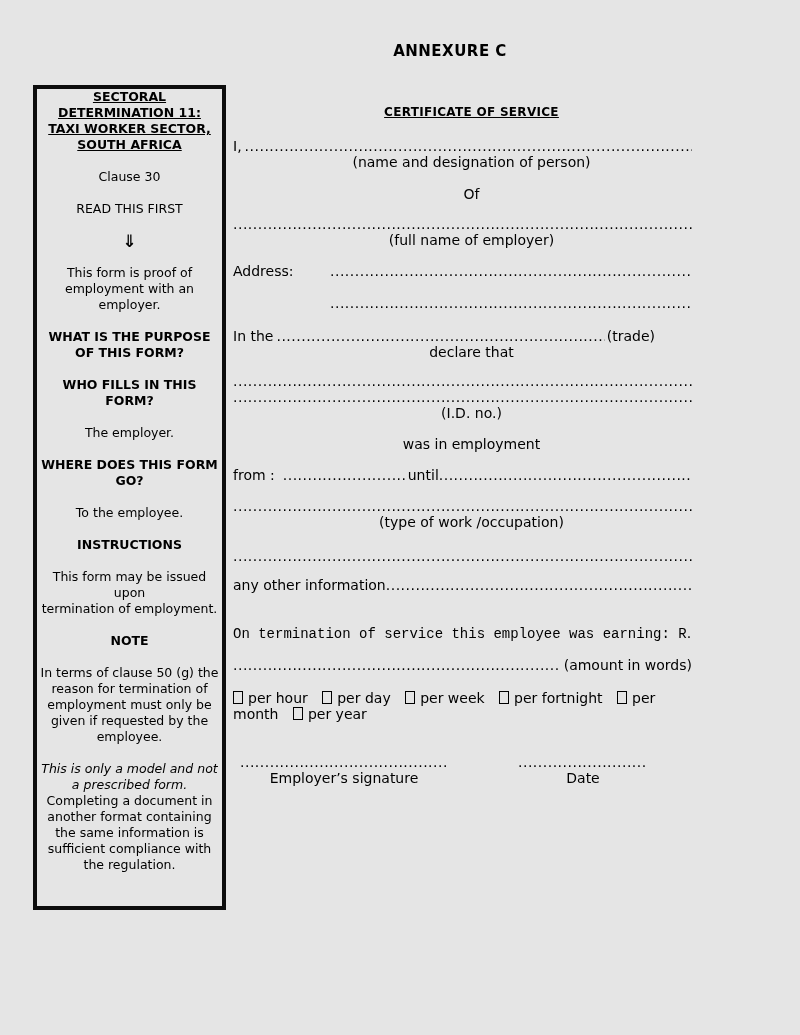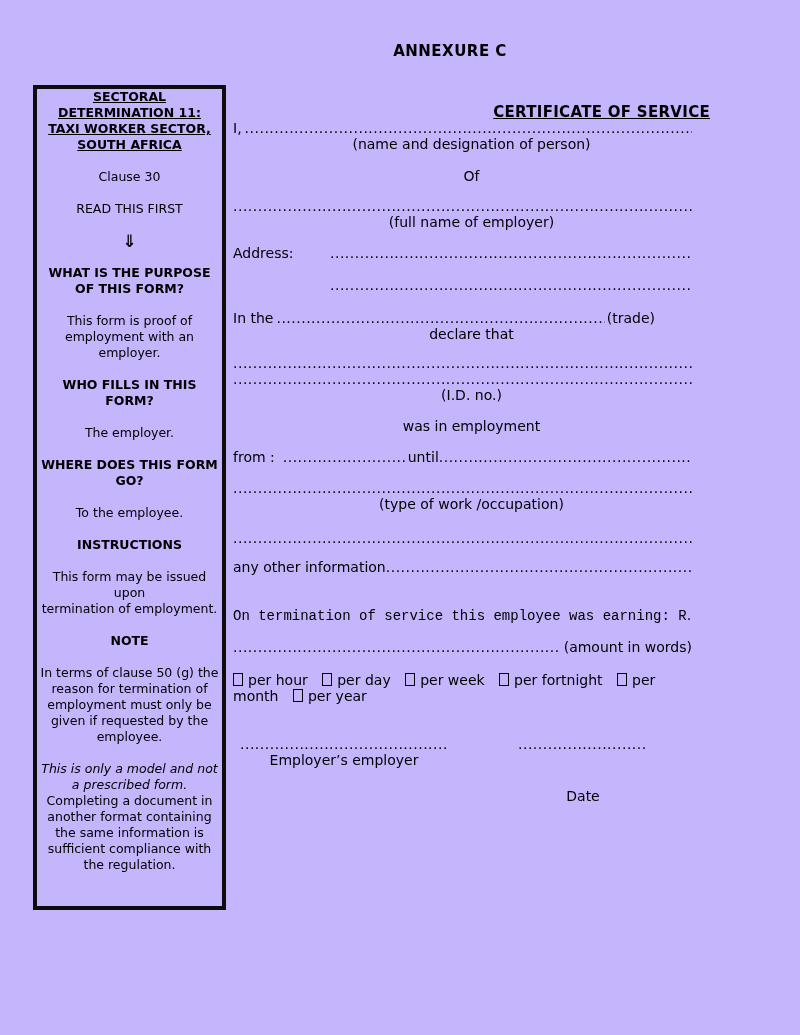--- a/index.html
+++ b/index.html
@@ -1,17 +1,17 @@
 <!DOCTYPE html>
 <html><head>
 <meta charset="utf-8">
 <style>
   html, body { margin:0; padding:0; background:#ffffff; }
   #page {
-    position:relative; width:800px; height:1035px; background:#c4b5fd;
+    position:relative; width:800px; height:1035px; background:#e5e5e5;
     font-family:"DejaVu Sans", sans-serif; color:#000;
   }
   .annexure {
     position:absolute; top:42px; left:100px; width:700px;
     text-align:center; font-weight:bold; font-size:15px; letter-spacing:0.5px;
   }
   
   .sidebar {
     position:absolute; left:33px; top:85px; width:181px; height:817px;
     border:4px solid #0d0d0d; padding:0 2px 0 2px;
@@ -21,21 +21,21 @@
   .sb-h { font-weight:bold; text-decoration:underline; }
   .sb-b { font-weight:bold; }
   .sb-arrow { font-size:17px; font-weight:bold; }
   .sb-note { white-space:normal; }
   .sb-note .it { font-style:italic; }
   
   .main {
     position:absolute; left:233px; top:104px; width:477px;
     font-size:14px; line-height:16px;
   }
-  .form-title { text-align:right; font-size:15px; font-weight:bold; }
+  .form-title { text-align:center; font-size:12px; font-weight:bold; margin-bottom:18px; }
   .form-title span { text-decoration:underline; letter-spacing:0.3px; }
   .trow { display:flex; align-items:baseline; padding-right:18px; }
   .dots { flex:1 1 auto; overflow:hidden; white-space:nowrap; letter-spacing:0.5px; }
   .dots.fixed { flex:0 0 auto; }
   .pre { flex:0 0 auto; padding-right:3px; white-space:nowrap; }
   .suf { flex:0 0 auto; padding-left:2px; white-space:nowrap; }
   .caption { text-align:center; }
   .centerline { text-align:center; }
   .addr-label { flex:0 0 97px; }
   .addr-spacer { flex:0 0 97px; }
@@ -44,42 +44,42 @@
   .cb-item { margin-right:10px; }
   .cb {
     display:inline-block; width:8px; height:11px;
     border:1.6px solid #000; margin-right:5px; vertical-align:-1px;
   }
   
   .sig1 { flex:0 0 208px; margin-left:7px; }
   .sig2 { flex:0 0 130px; margin-left:70px; }
   .sig-labels { display:flex; }
   .sig-lab1 { flex:0 0 208px; margin-left:7px; text-align:center; }
-  .sig-lab2 { flex:0 0 130px; margin-left:70px; text-align:center;margin-top:36px; }
+  .sig-lab2 { flex:0 0 130px; margin-left:70px; text-align:center; }
 </style>
 </head>
 <body>
 
 <div id="page">
 
   <div class="annexure">ANNEXURE C</div>
 
   <div class="sidebar">
     <div class="sb-block sb-h">SECTORAL
 DETERMINATION 11:
 TAXI WORKER SECTOR,
 SOUTH AFRICA</div>
     <div class="sb-block">Clause 30</div>
     <div class="sb-block">READ THIS FIRST</div>
     <div class="sb-block sb-arrow">⇓</div>
-    <div class="sb-block sb-b">WHAT IS THE PURPOSE
-OF THIS FORM?</div>
     <div class="sb-block">This form is proof of
 employment with an
 employer.</div>
+    <div class="sb-block sb-b">WHAT IS THE PURPOSE
+OF THIS FORM?</div>
     <div class="sb-block sb-b">WHO FILLS IN THIS
 FORM?</div>
     <div class="sb-block">The employer.</div>
     <div class="sb-block sb-b">WHERE DOES THIS FORM
 GO?</div>
     <div class="sb-block">To the employee.</div>
     <div class="sb-block sb-b">INSTRUCTIONS</div>
     <div class="sb-block">This form may be issued
 upon
 termination of employment.</div>
@@ -168,18 +168,18 @@
       <span class="suf" style="padding-left:5px;">(amount in words)</span>
     </div>
 
     <div class="payrow"><span class="cb-item"><span class="cb"></span><span>per hour</span></span> <span class="cb-item"><span class="cb"></span><span>per day</span></span> <span class="cb-item"><span class="cb"></span><span>per week</span></span> <span class="cb-item"><span class="cb"></span><span>per fortnight</span></span> <span class="cb-item"><span class="cb"></span><span>per month</span></span> <span class="cb-item"><span class="cb"></span><span>per year</span></span> </div>
 
     <div class="trow" style="padding-right:0;">
       <span class="dots sig1">................................................................................................................................................................................................................................................................................................................................................................................................................</span>
       <span class="dots sig2">................................................................................................................................................................................................................................................................................................................................................................................................................</span>
     </div>
     <div class="sig-labels">
-      <span class="sig-lab1">Employer’s employer</span>
+      <span class="sig-lab1">Employer’s signature</span>
       <span class="sig-lab2">Date</span>
     </div>
 
   </div>
 </div>
 
 </body></html>

